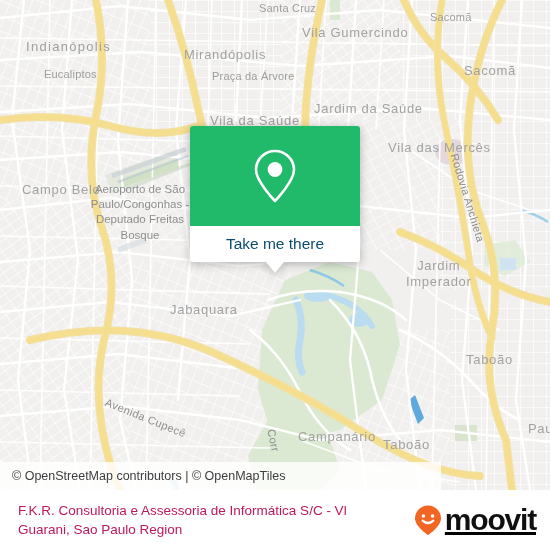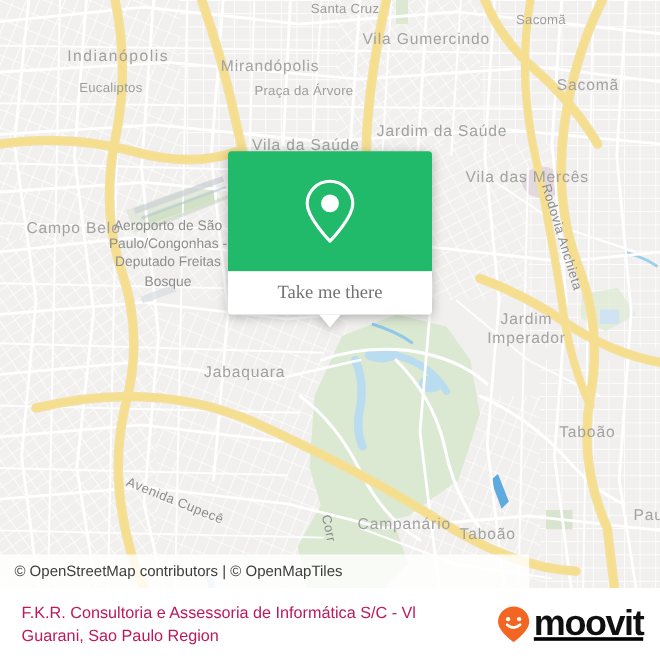--- a/index.html
+++ b/index.html
@@ -98,22 +98,22 @@
     width: 170px;
     height: 36px;
     background: #ffffff;
     border-radius: 0 0 3px 3px;
     display: flex;
     align-items: center;
     justify-content: center;
   }
   #popup-label {
     font-size: 15.5px;
-    color: #737373;
-    font-family: Liberation Serif, serif;
+    color: #0c4a6e;
+    font-family: Liberation Sans, sans-serif;
   }
   #popup-tail {
     position: absolute;
     left: 50%;
     top: 136px;
     width: 0;
     height: 0;
     margin-left: -9px;
     border-left: 9px solid transparent;
     border-right: 9px solid transparent;
@@ -322,24 +322,24 @@
         <path d="M125 190 L190 164" stroke="#cdd8c8" stroke-width="3" opacity="0.6"></path>
       </g>
       <g>
         <path d="M118 250 L146 240" stroke="#dadee4" stroke-width="6" opacity="0.7"></path>
       </g>
     </svg>
 
     <div class="maplabel lbl-small" style="left:225px; top:2px;margin-left:34px;">Santa Cruz</div>
     <div class="maplabel lbl-place" style="left:302px; top:25px;">Vila Gumercindo</div>
     <div class="maplabel lbl-small" style="left:430px; top:11px;">Sacomã</div>
-    <div class="maplabel lbl-place-lg" style="left:26px; top:39px;margin-left:30px;">Indianópolis</div>
+    <div class="maplabel lbl-place-lg" style="left:26px; top:39px;">Indianópolis</div>
     <div class="maplabel lbl-place" style="left:184px; top:47px;">Mirandópolis</div>
     <div class="maplabel lbl-place" style="left:464px; top:63px;">Sacomã</div>
-    <div class="maplabel lbl-small" style="left:44px; top:68px;margin-left:22px;">Eucaliptos</div>
+    <div class="maplabel lbl-small" style="left:44px; top:68px;">Eucaliptos</div>
     <div class="maplabel lbl-small" style="left:212px; top:70px;">Praça da Árvore</div>
     <div class="maplabel lbl-place" style="left:314px; top:101px;">Jardim da Saúde</div>
     <div class="maplabel lbl-place" style="left:210px; top:113px;">Vila da Saúde</div>
     <div class="maplabel lbl-place" style="left:372px; top:140px;margin-left:16px;">Vila das Mercês</div>
     <div class="maplabel lbl-place" style="left:22px; top:182px;">Campo Belo</div>
     <div class="maplabel lbl-poi" style="left:88px; top:182px; width:104px;">Aeroporto de São Paulo/Congonhas - Deputado Freitas Bosque</div>
     <div class="maplabel lbl-place" style="left:406px; top:258px; white-space:pre; text-align:center;">Jardim
 Imperador</div>
     <div class="maplabel lbl-place" style="left:466px; top:352px;">Taboão</div>
     <div class="maplabel lbl-place" style="left:170px; top:302px;">Jabaquara</div>

